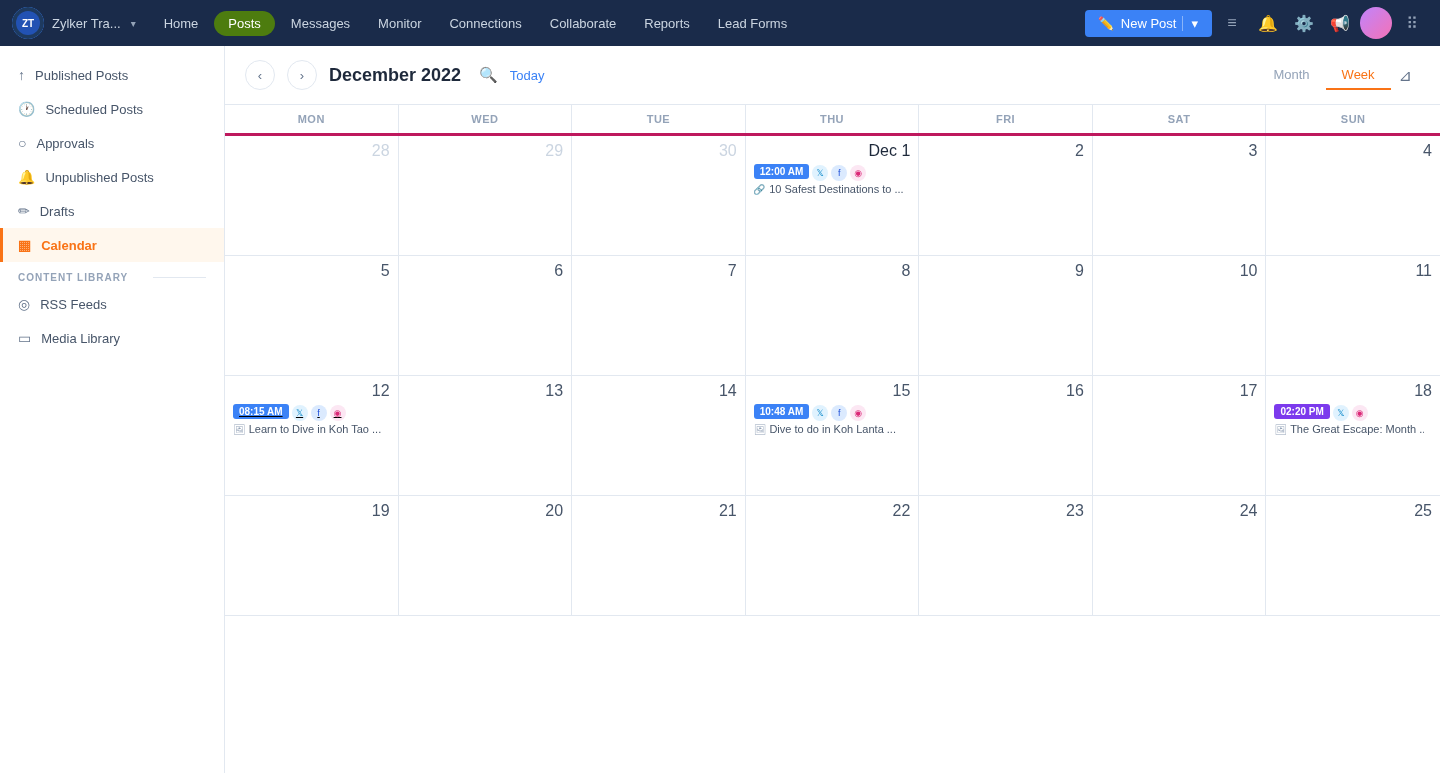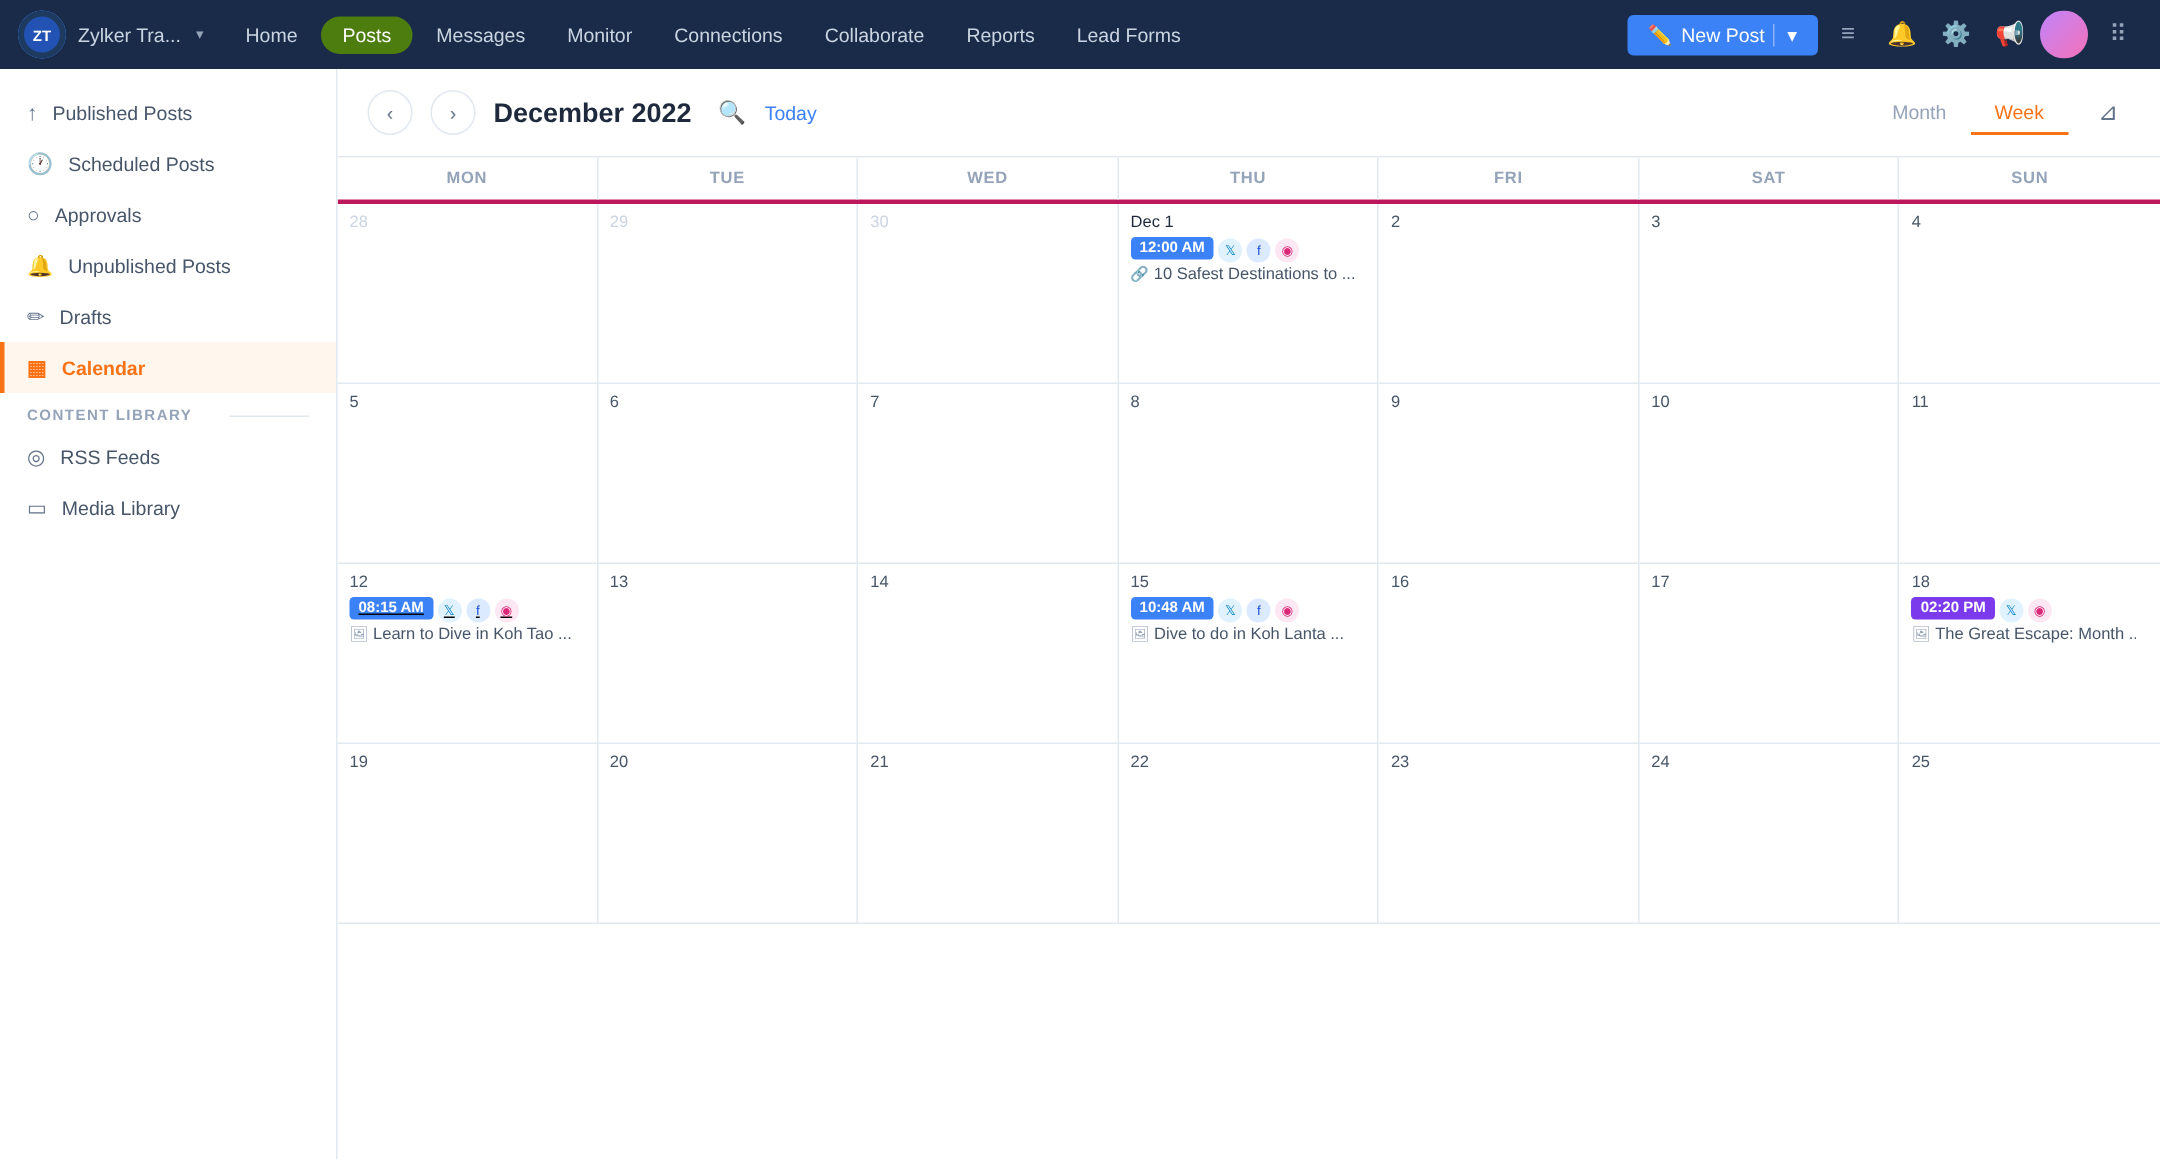--- a/index.html
+++ b/index.html
@@ -67,21 +67,21 @@
     .nav-arrow {
       width: 30px; height: 30px; border: 1px solid #e2e8f0; border-radius: 50%;
       display: flex; align-items: center; justify-content: center; cursor: pointer;
       color: #64748b; font-size: 13px; background: #fff;
     }
     .cal-title { font-size: 18px; font-weight: 600; color: #1e293b; margin-right: 6px; }
     .cal-icon { color: #94a3b8; cursor: pointer; font-size: 15px; }
     .today-btn {
       background: none; border: none; color: #3b82f6; font-size: 13px; cursor: pointer; font-weight: 500;
     }
-    .cal-header-right { margin-left: auto; display: flex; align-items: center; gap: 12px; }
+    .cal-header-right { margin-left: auto; display: flex; align-items: center; }
     .view-toggle { display: flex; align-items: center; gap: 0; }
     .view-btn {
       padding: 6px 16px; font-size: 13px; cursor: pointer; border: none; background: none;
       color: #94a3b8; font-weight: 500; border-bottom: 2px solid transparent;
     }
     .view-btn.active { color: #f97316; border-bottom: 2px solid #f97316; }
     .filter-icon { color: #64748b; font-size: 16px; cursor: pointer; padding: 4px 8px; }
 
     
     .cal-body { flex: 1; overflow-y: auto; }
@@ -94,21 +94,21 @@
       color: #94a3b8; letter-spacing: 0.5px; border-right: 1px solid #e2e8f0;
     }
     .day-header:last-child { border-right: none; }
     .cal-grid { display: grid; grid-template-columns: repeat(7, 1fr); }
     .cal-cell {
       border-right: 1px solid #e2e8f0; border-bottom: 1px solid #e2e8f0;
       min-height: 120px; padding: 6px 8px; position: relative; vertical-align: top;
     }
     .cal-cell:nth-child(7n) { border-right: none; }
     .cal-cell.other-month .day-num { color: #cbd5e1; }
-    .day-num { font-size: 11px; color: #475569; font-weight: 400; margin-bottom: 4px; }
+    .day-num { font-size: 16px; color: #475569; font-weight: 400; text-align: right; margin-bottom: 4px; }
     .day-num.dec1 { color: #1e293b; font-weight: 500; }
 
     
     .post-event { margin-bottom: 3px; }
     .post-time {
       display: inline-block; font-size: 10px; font-weight: 600; padding: 2px 6px;
       border-radius: 3px; color: white; margin-bottom: 2px;
     }
     .post-time.blue { background: #3b82f6; }
     .post-time.purple { background: #7c3aed; }
@@ -222,22 +222,22 @@
           <button class="view-btn active">Week</button>
         </div>
         <span class="filter-icon">⊿</span>
       </div>
     </div>
 
     <div class="cal-body">
 
       <div class="day-headers">
         <div class="day-header">MON</div>
+        <div class="day-header">WED</div>
         <div class="day-header">TUE</div>
-        <div class="day-header">WED</div>
         <div class="day-header">THU</div>
         <div class="day-header">FRI</div>
         <div class="day-header">SAT</div>
         <div class="day-header">SUN</div>
       </div>
 
       <div class="cal-grid" id="cal-grid">
           <div class="cal-cell other-month">
             <div class="day-num">28</div>
           </div>

